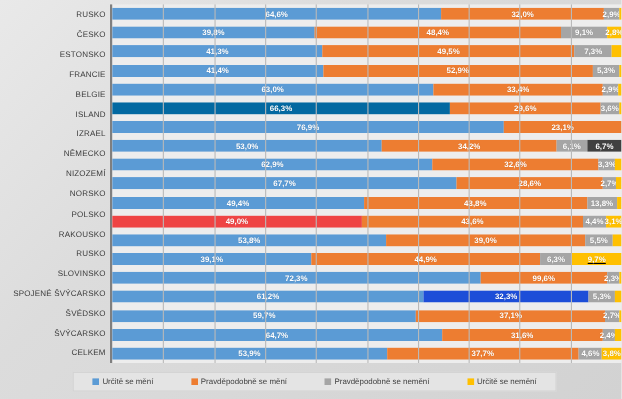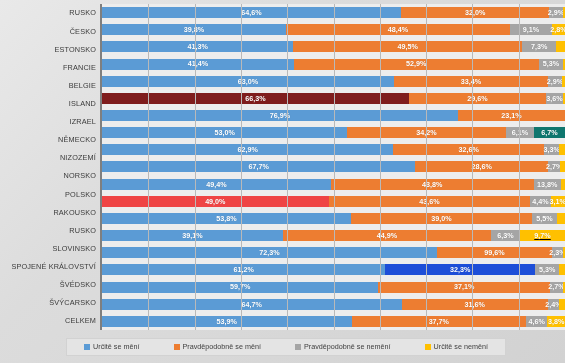--- a/index.html
+++ b/index.html
@@ -160,21 +160,21 @@
         <div class="cat-label">BELGIE</div>
         <div class="cat-label">ISLAND</div>
         <div class="cat-label">IZRAEL</div>
         <div class="cat-label">NĚMECKO</div>
         <div class="cat-label">NIZOZEMÍ</div>
         <div class="cat-label">NORSKO</div>
         <div class="cat-label">POLSKO</div>
         <div class="cat-label">RAKOUSKO</div>
         <div class="cat-label">RUSKO</div>
         <div class="cat-label">SLOVINSKO</div>
-        <div class="cat-label">SPOJENÉ KRÁLOVSTVÍ</div>
+        <div class="cat-label">SPOJENÉ ŠVÝCARSKO</div>
         <div class="cat-label">ŠVÉDSKO</div>
         <div class="cat-label">ŠVÝCARSKO</div>
         <div class="cat-label">CELKEM</div>
       </div>
 
     <div id="plot-area">
       <div id="bars">
           <div class="bar-row">
             <div class="bar-track">
               <div class="seg s0" style="width: 64.6%; background: rgb(91, 155, 213);">
@@ -242,21 +242,21 @@
                 <span class="seg-label">33,4%</span>
               </div>
               <div class="seg s2" style="width: 2.9%; background: rgb(165, 165, 165);">
                 <span class="seg-label">2,9%</span>
               </div>
               <div class="seg s3" style="width: 0.7%; background: rgb(255, 192, 0);"></div>
             </div>
           </div>
           <div class="bar-row">
             <div class="bar-track">
-              <div class="seg s0" style="width: 66.3%; background: #7f1d1d;">
+              <div class="seg s0" style="width: 66.3%; background: #0369a1;">
                 <span class="seg-label">66,3%</span>
               </div>
               <div class="seg s1" style="width: 29.6%; background: rgb(237, 125, 49);">
                 <span class="seg-label">29,6%</span>
               </div>
               <div class="seg s2" style="width: 3.6%; background: rgb(165, 165, 165);">
                 <span class="seg-label">3,6%</span>
               </div>
               <div class="seg s3" style="width: 0.5%; background: rgb(255, 192, 0);"></div>
             </div>
@@ -275,21 +275,21 @@
             <div class="bar-track">
               <div class="seg s0" style="width: 53%; background: rgb(91, 155, 213);">
                 <span class="seg-label">53,0%</span>
               </div>
               <div class="seg s1" style="width: 34.2%; background: rgb(237, 125, 49);">
                 <span class="seg-label">34,2%</span>
               </div>
               <div class="seg s2" style="width: 6.1%; background: rgb(165, 165, 165);">
                 <span class="seg-label">6,1%</span>
               </div>
-              <div class="seg s3" style="width: 6.7%; background: #0f766e;">
+              <div class="seg s3" style="width: 6.7%; background: #404040;">
                 <span class="seg-label">6,7%</span>
               </div>
             </div>
           </div>
           <div class="bar-row">
             <div class="bar-track">
               <div class="seg s0" style="width: 62.9%; background: rgb(91, 155, 213);">
                 <span class="seg-label">62,9%</span>
               </div>
               <div class="seg s1" style="width: 32.6%; background: rgb(237, 125, 49);">

